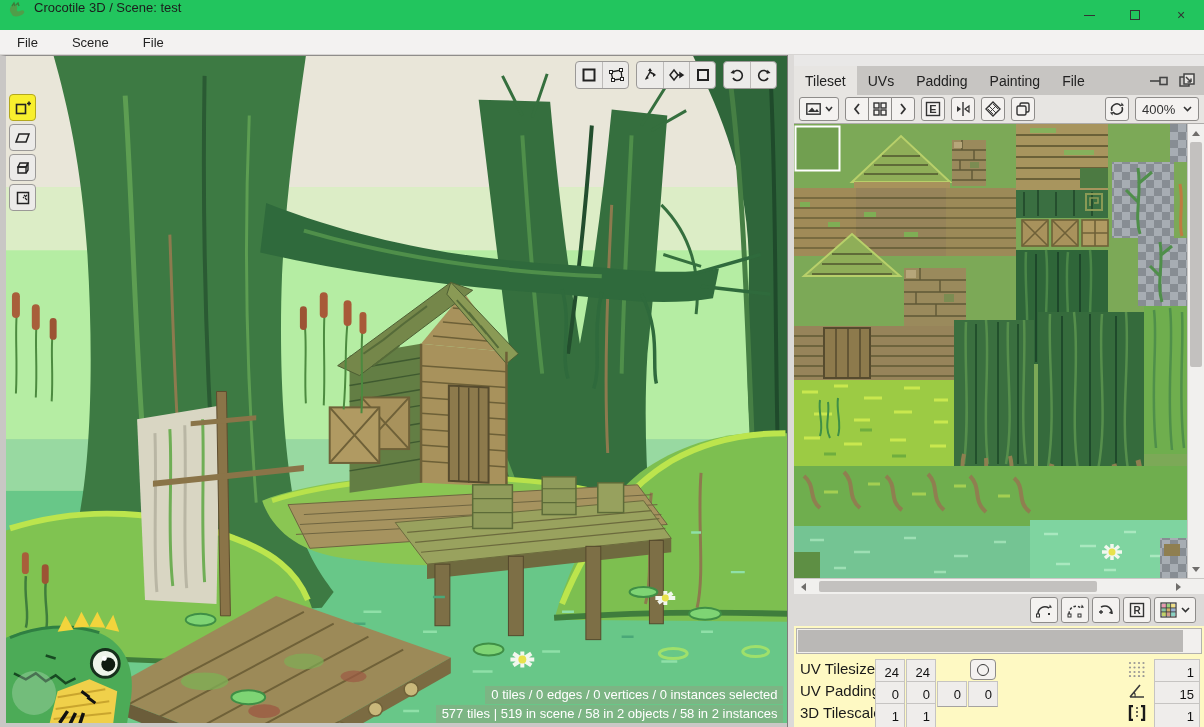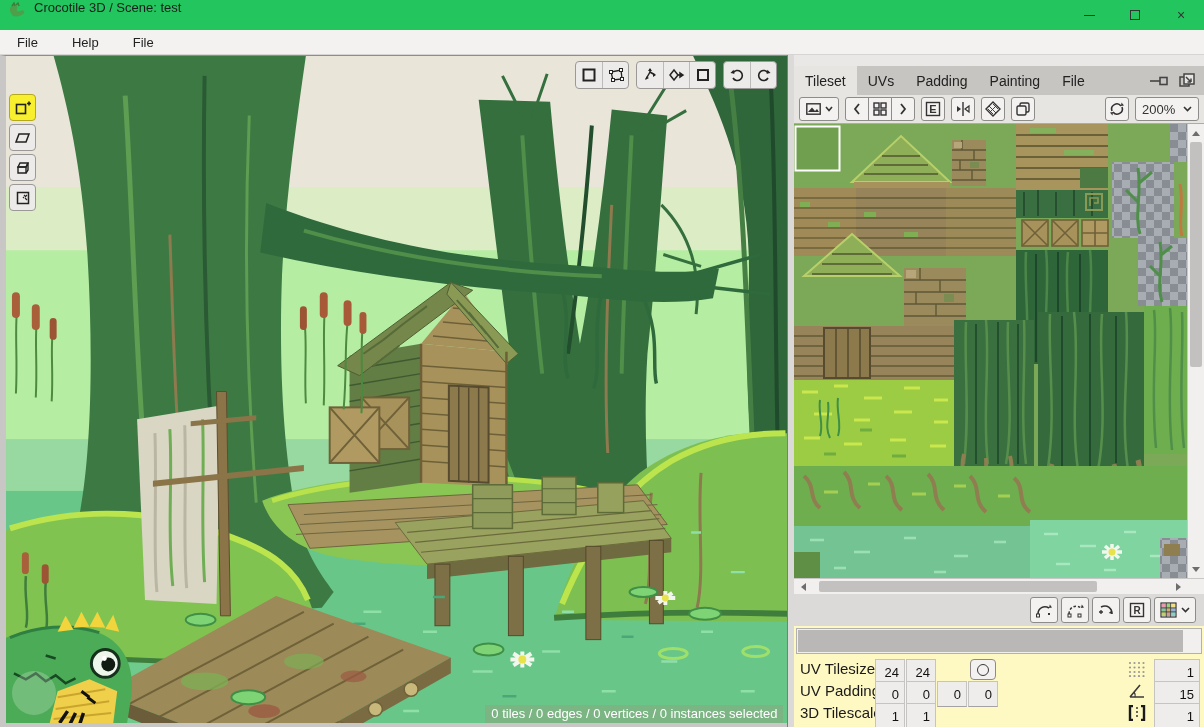--- a/index.html
+++ b/index.html
@@ -118,21 +118,21 @@
   <div class="winbtn">
       <span class="max-glyph"></span>
     </div>
   <div class="winbtn">
       <span>×</span>
     </div>
 </div>
 
 <div class="menubar">
   <span class="menu-item">File</span>
-  <span class="menu-item">Help</span>
+  <span class="menu-item">Scene</span>
   <span class="menu-item">File</span>
 </div>
 
 <div class="main">
 
   <div class="viewport">
     <svg class="scene-svg" viewBox="0 0 787 672" preserveAspectRatio="none">
 
       <rect x="0" y="0" width="787" height="132" fill="#e9e6d9"></rect>
       <rect x="0" y="132" width="787" height="64" fill="#dcedc6"></rect>
@@ -348,20 +348,21 @@
           <svg width="16" height="16" viewBox="0 0 16 16">
             <path d="M12,6 A5,5 0 1 0 12,11" fill="none" stroke="#222" stroke-width="1.6"></path>
             <path d="M10.5,6.8 L14.5,6 L11.5,2.8 Z" fill="#222"></path>
           </svg>
         </div>
       </div>
     </div>
 
     <div class="vp-status">
       <span class="stat-line"><span>0 tiles / 0 edges / 0 vertices / 0 instances selected</span></span>
+      <span class="stat-line"><span>577 tiles | 519 in scene / 58 in 2 objects / 58 in 2 instances</span></span>
     </div>
 
     <div class="nav-circle"></div>
   </div>
 
   <div class="divider"></div>
 
   <div class="panel">
 
     <div class="tabbar">
@@ -445,21 +446,21 @@
       <div class="spacer"></div>
       <div class="btn">
         <svg width="16" height="16" viewBox="0 0 16 16">
           <path d="M3,10 A5.2,5.2 0 0 1 12,5" fill="none" stroke="#333" stroke-width="1.6"></path>
           <path d="M13,6 A5.2,5.2 0 0 1 4,11" fill="none" stroke="#333" stroke-width="1.6"></path>
           <polygon points="12,5 12.5,1.5 15,4.5" fill="#333"></polygon>
           <polygon points="4,11 3.5,14.5 1,11.5" fill="#333"></polygon>
         </svg>
       </div>
       <div class="btn zoom-dd">
-        <span>200%</span>
+        <span>400%</span>
         <svg width="9" height="6" viewBox="0 0 9 6">
           <path d="M1,1 L4.5,4.5 L8,1" fill="none" stroke="#333" stroke-width="1.6"></path>
         </svg>
       </div>
     </div>
 
     <div class="canvas-row">
       <svg class="tileset-svg" viewBox="0 0 393 454">
         <defs>
           <pattern id="checker" width="16" height="16" patternUnits="userSpaceOnUse">

